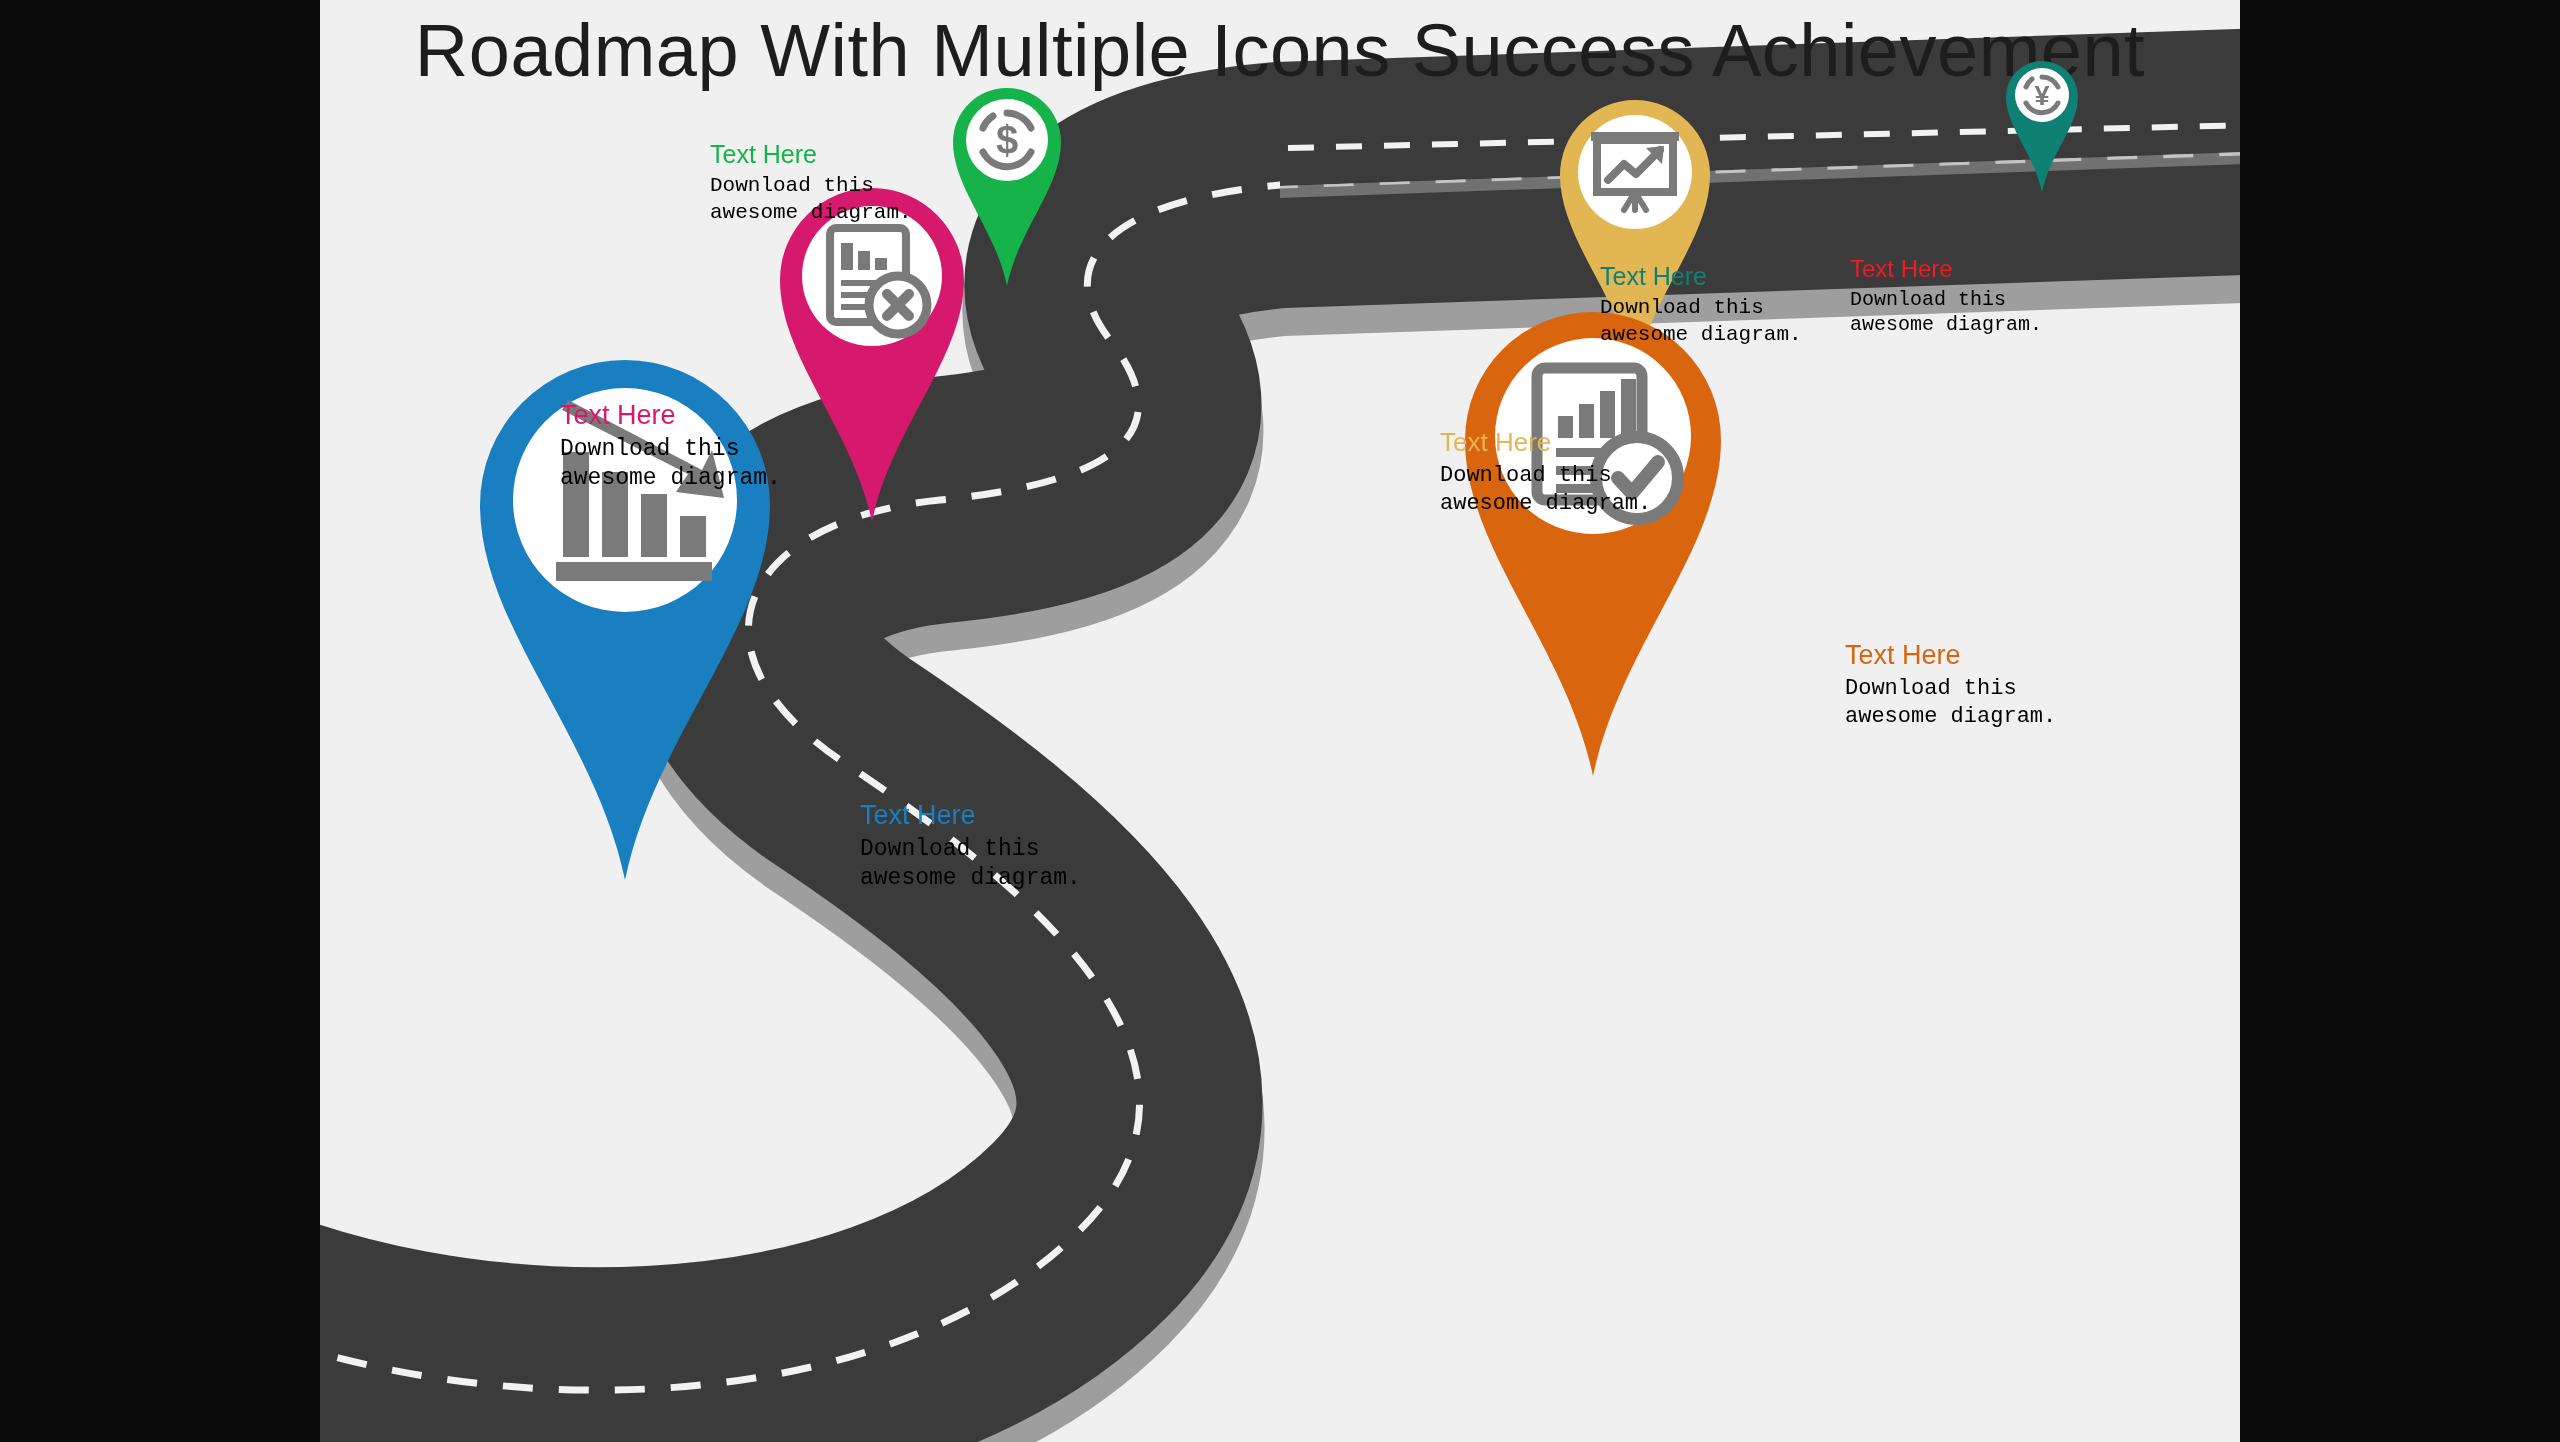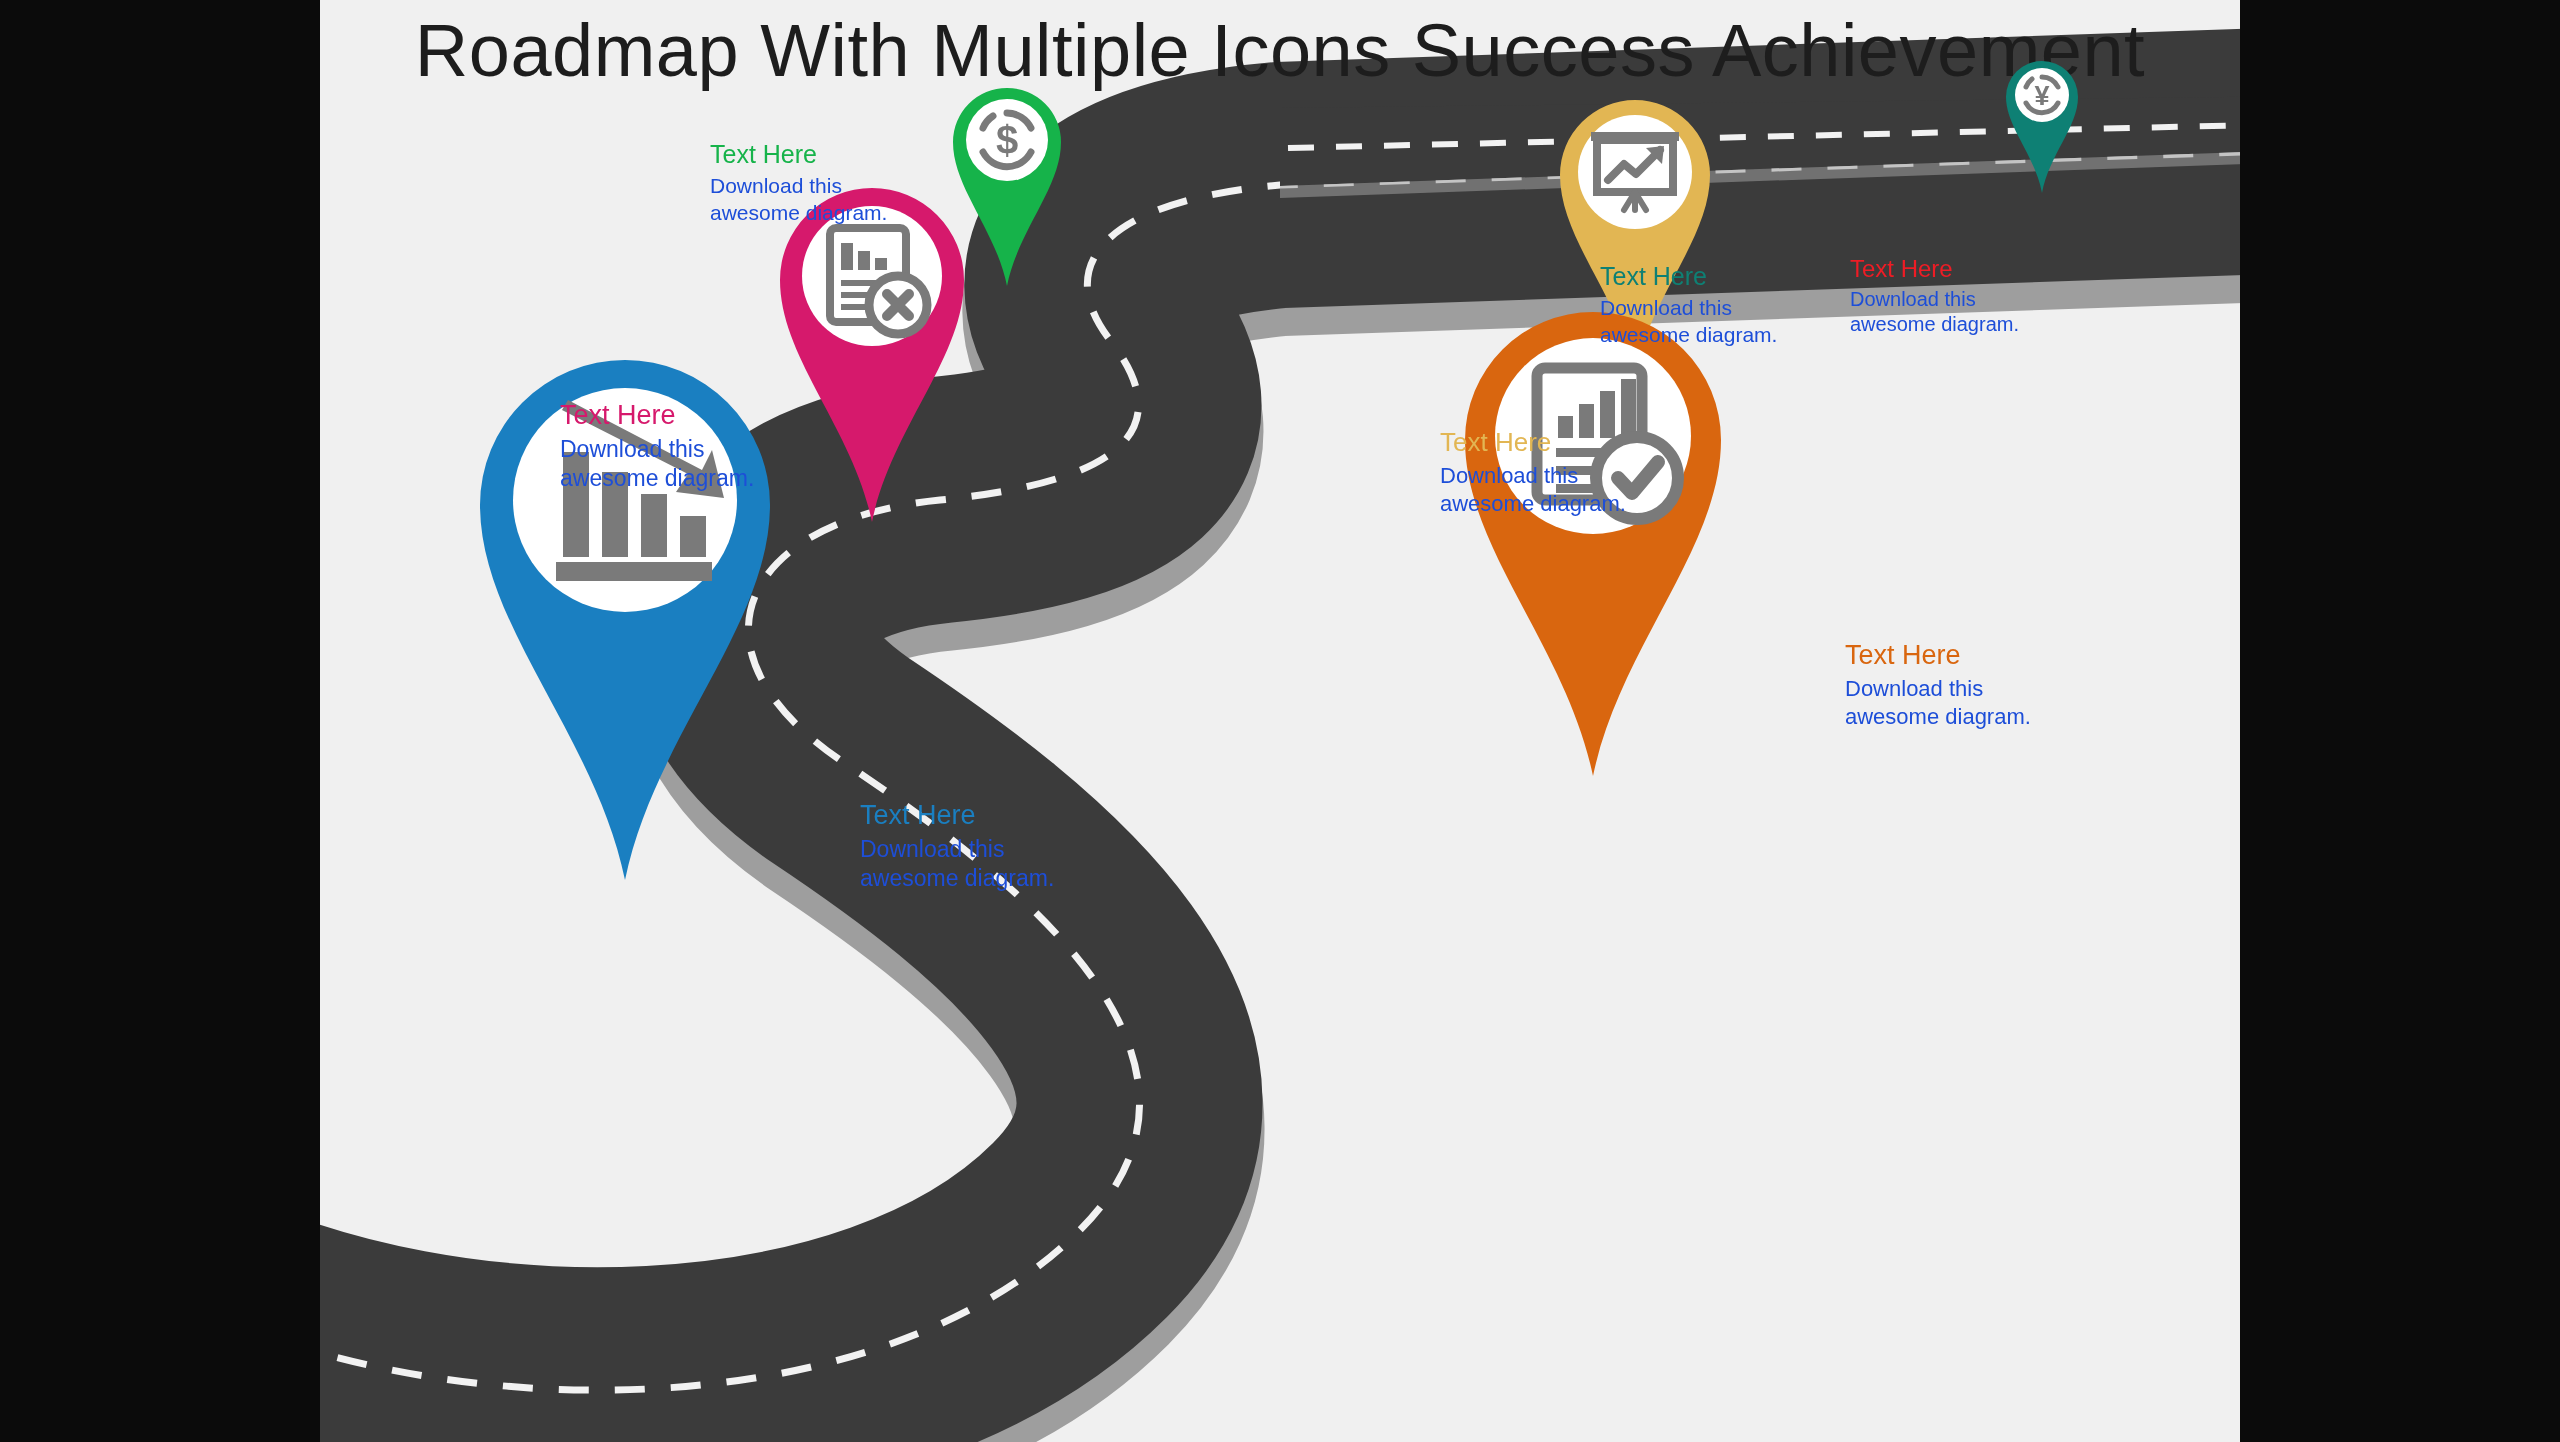--- a/index.html
+++ b/index.html
@@ -12,21 +12,21 @@
   #lb-right{left:2240px;width:320px;}
 
   #title{position:absolute;left:0;top:10px;width:1920px;text-align:center;
     font-size:74px;line-height:1.1;color:#1d1d1d;letter-spacing:0.5px;white-space:nowrap;
     font-family:"Liberation Sans",sans-serif;font-weight:400;}
 
   svg.layer{position:absolute;left:0;top:0;width:1920px;height:1442px;overflow:visible;}
 
   .lbl{position:absolute;}
   .lbl .hd{font-weight:normal;line-height:1.15;margin:0 0 4px 0;white-space:nowrap;}
-  .lbl .bd{color:#1d4ed8;line-height:1.28;white-space:nowrap;}
+  .lbl .bd{color:#000000;line-height:1.28;white-space:nowrap;font-family:Liberation Mono, monospace;}
 </style>
 </head>
 <body>
 
 <div id="stage">
 
   <div id="canvas">
 
     <svg class="layer" viewBox="0 0 1920 1442" preserveAspectRatio="none">
       <defs>

